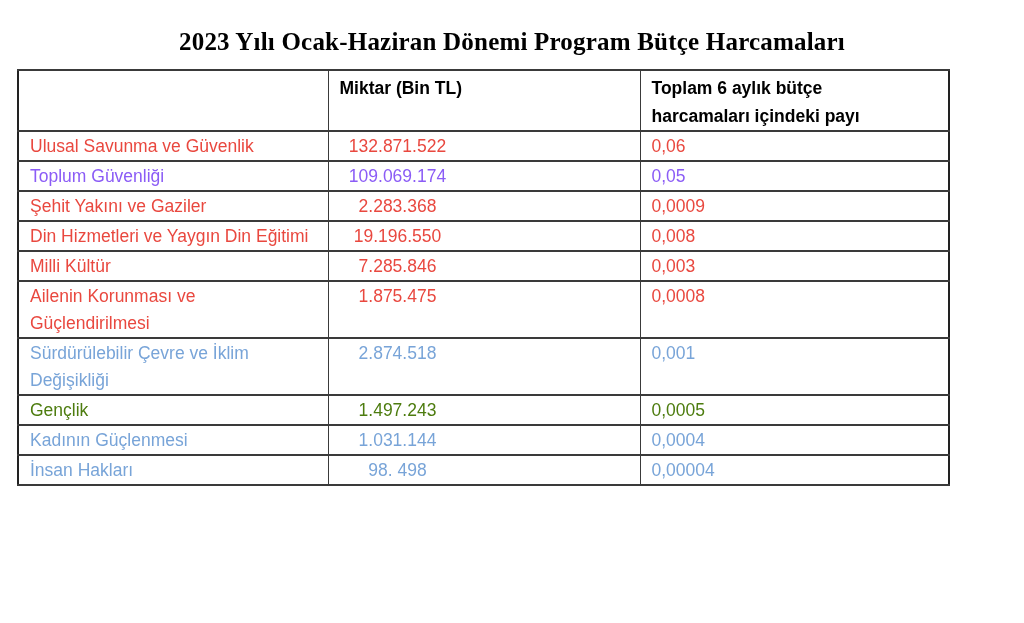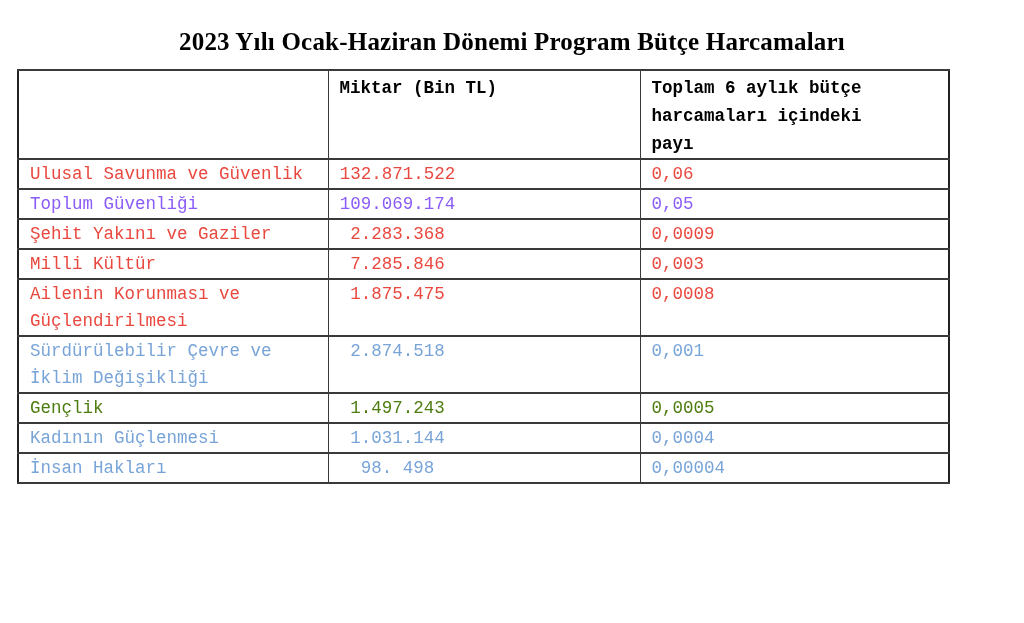--- a/index.html
+++ b/index.html
@@ -36,21 +36,20 @@
   th, td {
     border: 2px solid #3a3a3a;
     border-left-width: 1px;
     border-right-width: 1px;
     vertical-align: top;
     padding: 1px 10px 0 11px;
     font-size: 17.5px;
     line-height: 27px;
     text-align: left;
     overflow: hidden;
-    font-family: Liberation Mono, monospace;
   }
   thead th {
     font-weight: bold;
     color: #000000;
     height: 56px;
     line-height: 28px;
     padding-top: 3px;
   }
   thead .share-header-text { max-width: 232px; }
   tbody td { height: 27px; font-weight: normal; }
@@ -91,20 +90,25 @@
         <td>Toplum Güvenliği</td>
         <td class="amount-cell"><span class="num">109.069.174</span></td>
         <td>0,05</td>
       </tr>
       <tr style="color: rgb(233, 72, 63);">
         <td>Şehit Yakını ve Gaziler</td>
         <td class="amount-cell"><span class="num">2.283.368</span></td>
         <td>0,0009</td>
       </tr>
       <tr style="color: rgb(233, 72, 63);">
+        <td>Din Hizmetleri ve Yaygın Din Eğitimi</td>
+        <td class="amount-cell"><span class="num">19.196.550</span></td>
+        <td>0,008</td>
+      </tr>
+      <tr style="color: rgb(233, 72, 63);">
         <td>Milli Kültür</td>
         <td class="amount-cell"><span class="num">7.285.846</span></td>
         <td>0,003</td>
       </tr>
       <tr style="color: rgb(233, 72, 63);">
         <td>Ailenin Korunması ve Güçlendirilmesi</td>
         <td class="amount-cell"><span class="num">1.875.475</span></td>
         <td>0,0008</td>
       </tr>
       <tr style="color: rgb(120, 164, 216);">

